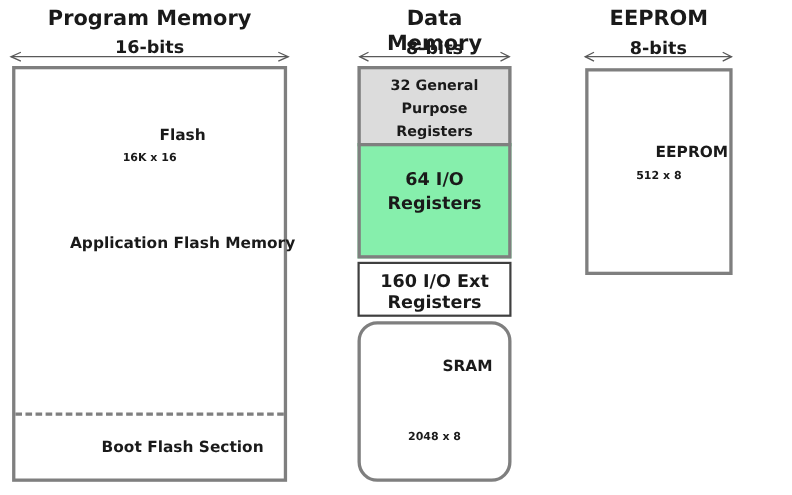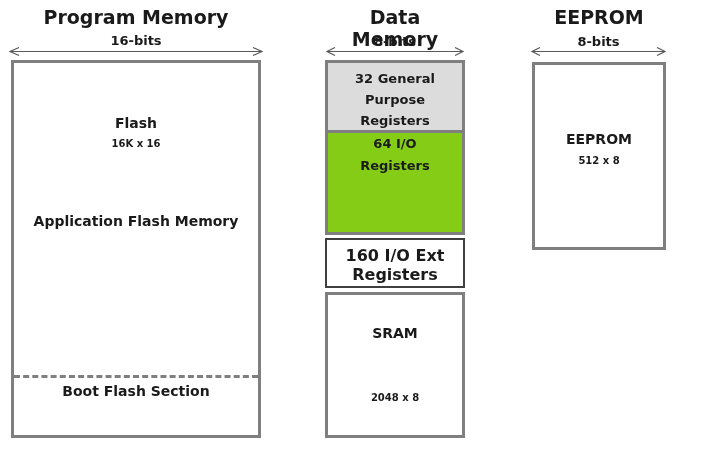--- a/index.html
+++ b/index.html
@@ -20,56 +20,57 @@
     position: absolute;
     top: 6px;
     text-align: center;
     font-size: 19px;
     font-weight: bold;
     letter-spacing: 0px;
   }
   .width-label {
     position: absolute;
     text-align: center;
-    font-size: 13px;
+    font-size: 16px;
     font-weight: bold;
   }
   .arrow-svg {
     position: absolute;
     display: block;
   }
   .membox {
     position: absolute;
     box-sizing: border-box;
     border: 3px solid #7f7f7f;
     background: #ffffff;
   }
   .membox .txt {
     position: absolute;
     left: 0;
     width: 100%;
     text-align: center;
     font-weight: bold;
   }
-  .fs14 { font-size: 14px; }
+  .fs14 { font-size: 14px; margin-left: 30px; }
   .fs15 { font-size: 10px; }
   .gpr-box {
     background: #dcdcdc;
     text-align: center;
     font-weight: bold;
     font-size: 13px;
     line-height: 21px;
     padding-top: 5px;
   }
   .io-box {
-    background: #84cc16;
+    background: #86efac;
     text-align: center;
     font-weight: bold;
-    font-size: 13px;
+    font-size: 16px;
     line-height: 22px;
+    padding-top: 19px;
   }
   .ioext-box {
     border: 2px solid #3f3f3f;
     background: #ffffff;
     text-align: center;
     font-weight: bold;
     font-size: 16px;
     line-height: 19px;
     padding-top: 6px;
   }
@@ -94,21 +95,21 @@
     <line x1="2" y1="6.5" x2="254" y2="6.5" stroke="#595959" stroke-width="1.2"></line>
     <path d="M11,2.5 L2,6.5 L11,10.5" fill="none" stroke="#595959" stroke-width="1.2"></path>
     <path d="M245,2.5 L254,6.5 L245,10.5" fill="none" stroke="#595959" stroke-width="1.2"></path>
   </svg>
 
   <div class="membox" style="left:11px; top:60px; width:250px; height:378px;">
     <div class="txt fs14" style="top:52px;">Flash</div>
     <div class="txt fs15" style="top:75px;">16K x 16</div>
     <div class="txt fs14" style="top:150px;">Application Flash Memory</div>
     <div class="dashed-divider" style="top:312px;"></div>
-    <div class="txt fs14" style="top:320px;">Boot Flash Section</div>
+    <div class="txt fs14" style="top:336px;">Boot Flash Section</div>
   </div>
 
   <div class="col-title" style="left:325px; width:140px;">Data Memory</div>
 
   <div class="width-label" style="left:325px; top:34px; width:140px;">8-bits</div>
 
   <svg class="arrow-svg" style="left:325px; top:45px;" width="140" height="13" viewBox="0 0 140 13">
     <line x1="2" y1="6.5" x2="138" y2="6.5" stroke="#595959" stroke-width="1.2"></line>
     <path d="M10,2.5 L2,6.5 L10,10.5" fill="none" stroke="#595959" stroke-width="1.2"></path>
     <path d="M130,2.5 L138,6.5 L130,10.5" fill="none" stroke="#595959" stroke-width="1.2"></path>
@@ -123,21 +124,21 @@
   <div class="membox io-box" style="left:325px; top:130px; width:140px; height:105px;">
     <span class="line">64 I/O</span>
     <span class="line">Registers</span>
   </div>
 
   <div class="membox ioext-box" style="left:325px; top:238px; width:140px; height:50px;">
     <span class="line">160 I/O Ext</span>
     <span class="line">Registers</span>
   </div>
 
-  <div class="membox" style="left:325px; top:292px; width:140px; height:146px;">
+  <div class="membox" style="left:325px; top:292px; width:140px; height:146px;border-radius:18px;">
     <div class="txt fs14" style="top:30px;">SRAM</div>
     <div class="txt fs15" style="top:53px;margin-top:44px;">2048 x 8</div>
   </div>
 
   <div class="col-title" style="left:532px; width:134px;">EEPROM</div>
 
   <div class="width-label" style="left:530px; top:34px; width:137px;">8-bits</div>
 
   <svg class="arrow-svg" style="left:530px; top:45px;" width="137" height="13" viewBox="0 0 137 13">
     <line x1="2" y1="6.5" x2="135" y2="6.5" stroke="#595959" stroke-width="1.2"></line>

